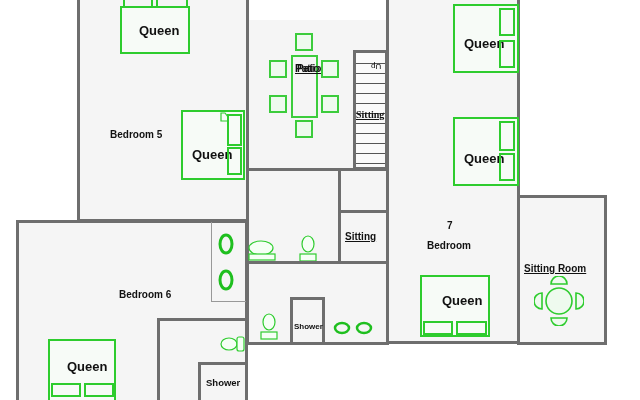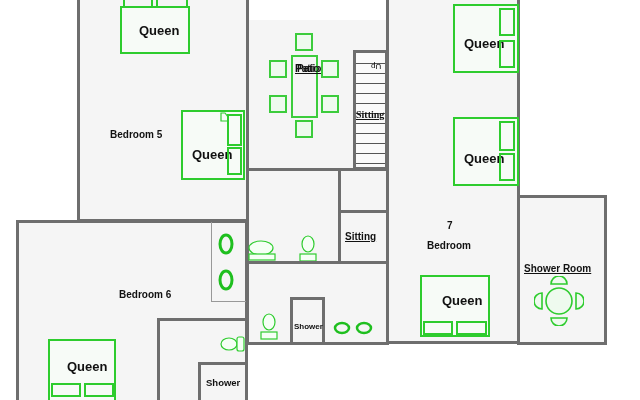--- a/index.html
+++ b/index.html
@@ -79,21 +79,21 @@
 </div>
 <div class="pillow" style="left:499px;top:121px;width:16px;height:30px;"></div>
 <div class="pillow" style="left:499px;top:153px;width:16px;height:28px;"></div>
 <div class="bed" style="left:420px;top:275px;width:70px;height:62px;">
   <div class="bedlbl" style="left:20px;top:16px;">Queen</div>
 </div>
 <div class="pillow" style="left:423px;top:321px;width:30px;height:14px;"></div>
 <div class="pillow" style="left:456px;top:321px;width:31px;height:14px;"></div>
 
 <div class="room" style="left:517px;top:195px;width:90px;height:150px;">
-  <div class="lbl u" style="left:4px;top:65px;">Shower Room</div>
+  <div class="lbl u" style="left:4px;top:65px;">Sitting Room</div>
 </div>
 <svg class="gfx" style="left:534px;top:276px;" width="50" height="50">
   <g fill="#eefaee" stroke="#2ecc2e" stroke-width="1.6">
     <path d="M17 8 A8 8 0 0 1 33 8 Z"></path>
       <path d="M17 42 A8 8 0 0 0 33 42 Z"></path>
     <path d="M8 17 A8 8 0 0 0 8 33 Z"></path>
       <path d="M42 17 A8 8 0 0 1 42 33 Z"></path>
     <circle cx="25" cy="25" r="13"></circle>
   </g>
 </svg>

